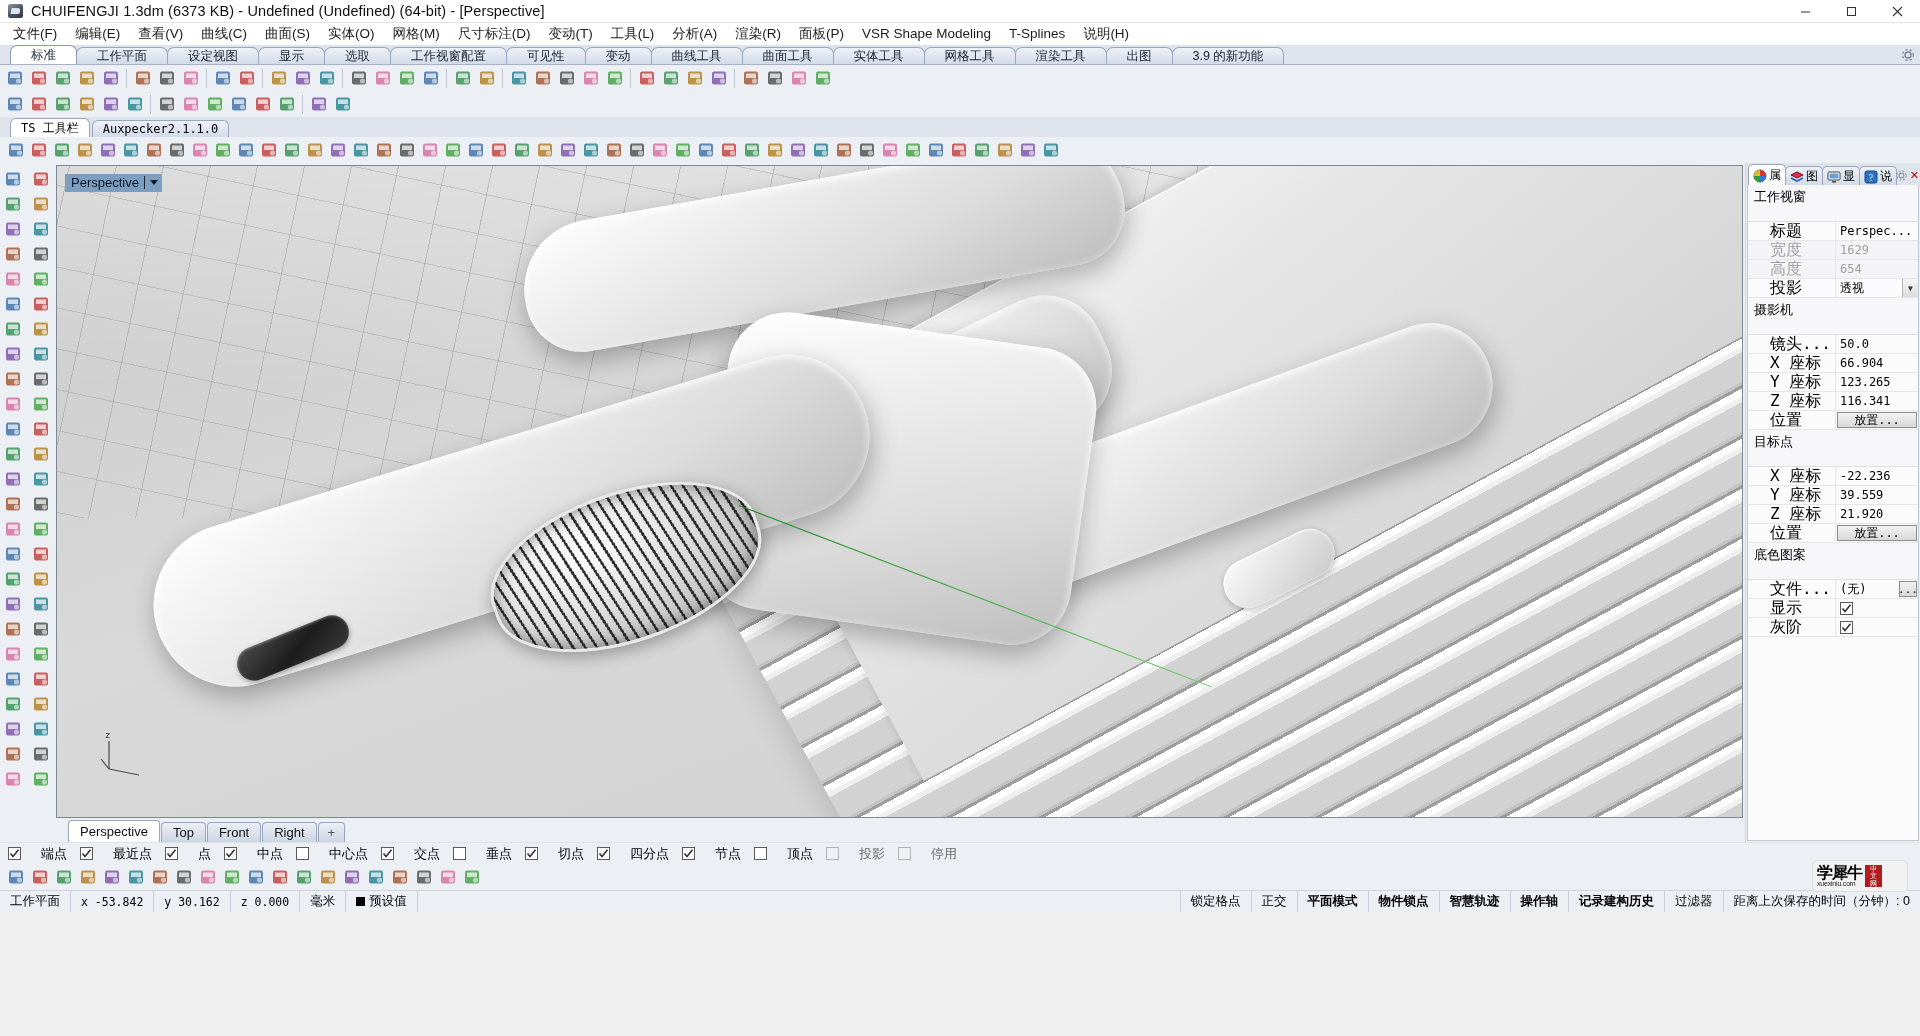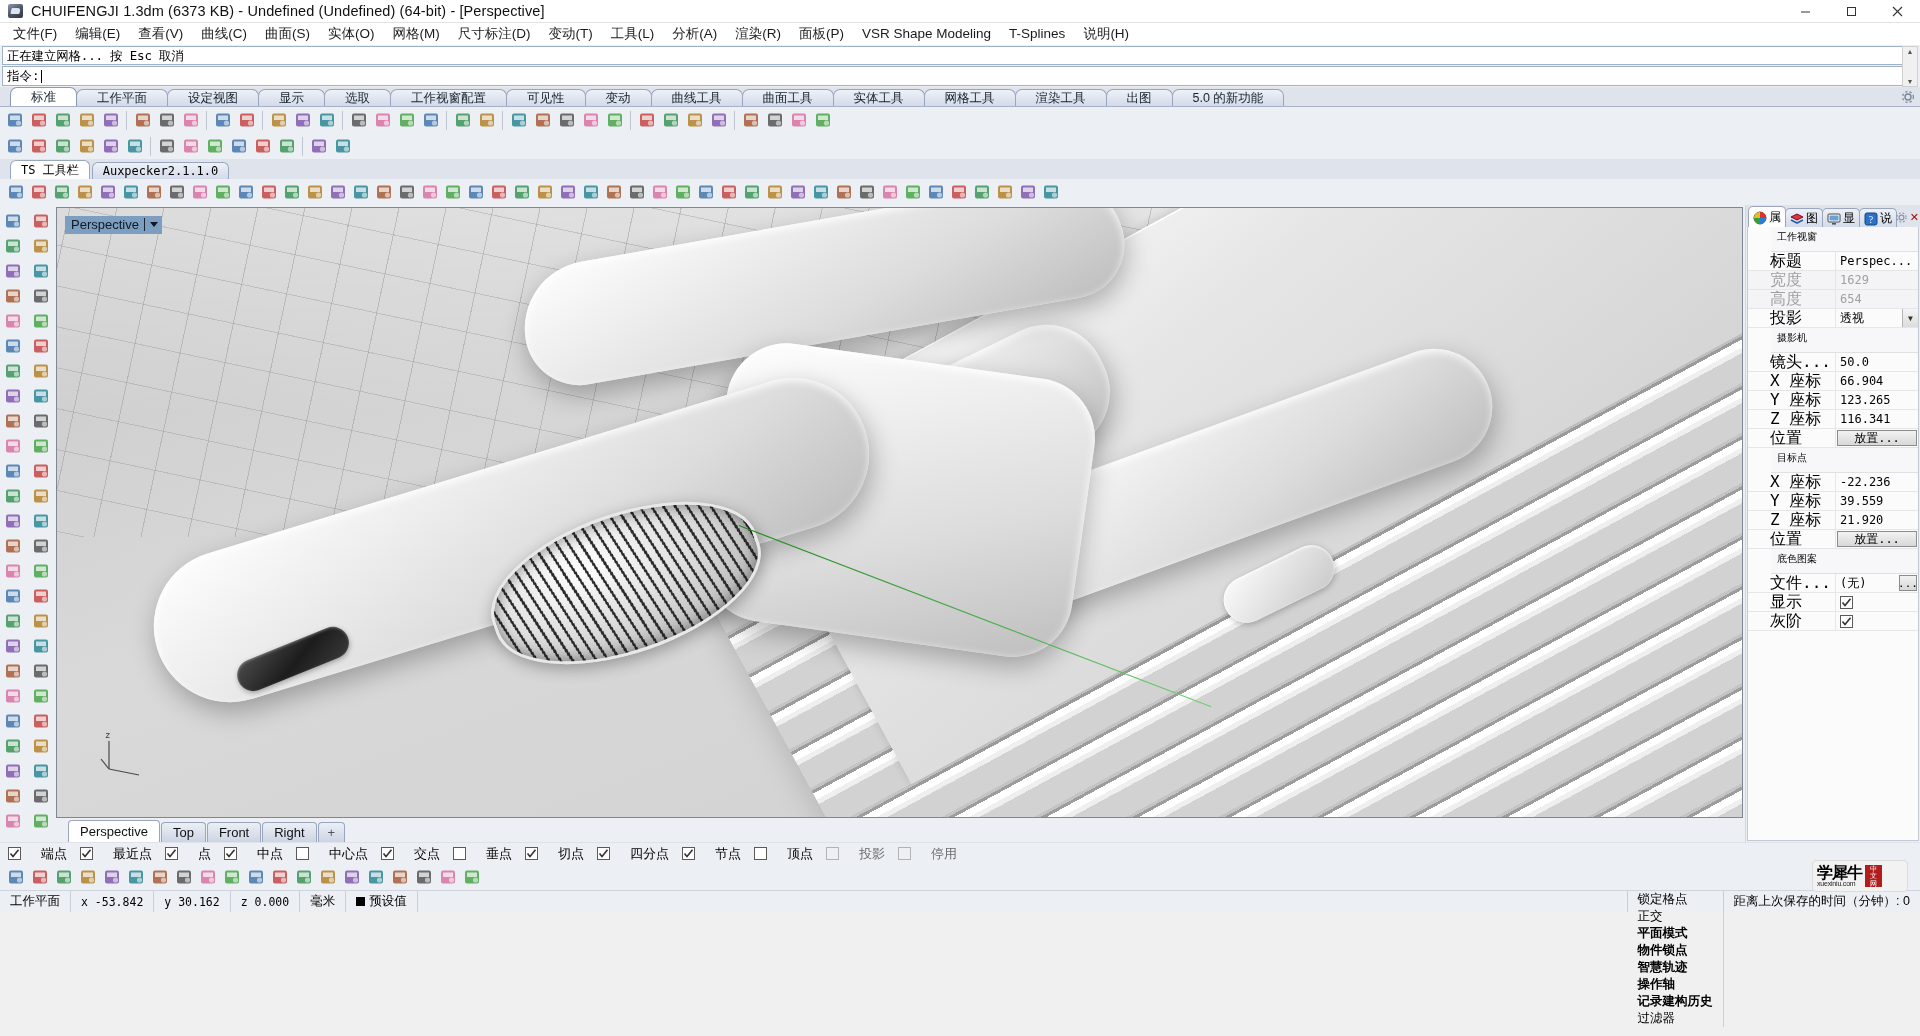--- a/index.html
+++ b/index.html
@@ -127,21 +127,21 @@
   .rp-tab {
     height:19px; display:flex; align-items:center; gap:2px; padding:0 4px; font-size:12px;
     background:linear-gradient(180deg,#eef1f7,#d3daea); border:1px solid #9aa6bd; border-bottom:0;
     border-radius:5px 5px 0 0; margin-right:-1px;
   }
   .rp-tab.active { background:#fff; height:21px; }
   .rp-tab .ic { width:14px; height:13px; }
   .rp-gear { position:absolute; right:12px; bottom:3px; width:13px; height:13px; }
   .rp-x { position:absolute; right:1px; bottom:3px; font-size:11px; color:#b00; }
   .rp-body { flex:1; background:#fbfbfb; border:1px solid #c3c8d2; border-top:0; margin:0 1px 1px 1px; overflow:hidden; position:relative; }
-  .rp-group { font-size:10px; padding:3px 0 7px 6px; background:#f7f7f9; border-bottom:1px solid #e0e0e4;margin-left:23px; }
+  .rp-group { font-size:13px; padding:3px 0 15px 6px; background:#f7f7f9; border-bottom:1px solid #e0e0e4; }
   .rp-row { display:flex; height:19px; border-bottom:1px solid #e6e6ea; align-items:stretch; font-size:12.5px; }
   .rp-row .k {
     width:88px; padding-left:22px; display:flex; align-items:center;
     border-right:1px solid #e6e6ea; font-family:"DejaVu Sans Mono", monospace; font-size:16px;
   }
   .rp-row .v { flex:1; display:flex; align-items:center; padding-left:4px; font-family:"DejaVu Sans Mono", monospace; font-size:12px; }
   .rp-row.dim .k, .rp-row.dim .v { color:#a0a0a0; background:#f4f4f6; }
   .rp-row .v.btn {
     margin:1px; background:linear-gradient(180deg,#f2f2f2,#d8d8d8); border:1px solid #8c8c8c;
     justify-content:center; padding:0;
@@ -306,48 +306,37 @@
       <div class="menu-item">变动(T)</div>
       <div class="menu-item">工具(L)</div>
       <div class="menu-item">分析(A)</div>
       <div class="menu-item">渲染(R)</div>
       <div class="menu-item">面板(P)</div>
       <div class="menu-item">VSR Shape Modeling</div>
       <div class="menu-item">T-Splines</div>
       <div class="menu-item">说明(H)</div>
     </div>
 
-  <div class="cmdarea">
-    <div class="cmd-hist">正在建立网格... 按 Esc 取消</div>
-    <div class="cmd-line">
-      <span>指令:</span>
-        <span class="caret"></span>
-    </div>
-    <div class="cmd-scroll">
-      <span>▲</span>
-      <span>▼</span>
-    </div>
-  </div>
 
   <div class="tabrow" id="tabrow">
     <div class="tab active">标准</div>
       <div class="tab">工作平面</div>
       <div class="tab">设定视图</div>
       <div class="tab">显示</div>
       <div class="tab">选取</div>
       <div class="tab">工作视窗配置</div>
       <div class="tab">可见性</div>
       <div class="tab">变动</div>
       <div class="tab">曲线工具</div>
       <div class="tab">曲面工具</div>
       <div class="tab">实体工具</div>
       <div class="tab">网格工具</div>
       <div class="tab">渲染工具</div>
       <div class="tab">出图</div>
-      <div class="tab">5.0 的新功能</div>
+      <div class="tab">3.9 的新功能</div>
       <svg class="tab-gear" viewBox="0 0 14 14">
       <circle cx="7" cy="7" r="3" fill="none" stroke="#7a8698" stroke-width="1.4"></circle>
       <circle cx="7" cy="7" r="5.4" fill="none" stroke="#7a8698" stroke-width="1.2" stroke-dasharray="2.2 2.2"></circle>
     </svg>
   </div>
 
   <div class="toolbar" id="tbrow1">
       <div class="tbtn">
         <svg width="18" height="18" viewBox="0 0 18 18">
           <rect x="2" y="2.5" width="14" height="13" rx="2" fill="#3a6ea5" opacity=".80"></rect>
@@ -1810,21 +1799,21 @@
     <div class="st">工作平面</div>
     <div class="st mono">x -53.842</div>
     <div class="st mono">y 30.162</div>
     <div class="st mono">z 0.000</div>
     <div class="st">毫米</div>
     <div class="st">
       <span class="swatch"></span>
       <span>预设值</span>
     </div>
     <div style="flex:1; border-right:1px solid #c9ced8;"></div>
-    <div id="stitems" style="display:flex;flex-direction:column;">
+    <div id="stitems" style="display:flex;">
         <div class="st">锁定格点</div>
         <div class="st">正交</div>
         <div class="st bold">平面模式</div>
         <div class="st bold">物件锁点</div>
         <div class="st bold">智慧轨迹</div>
         <div class="st bold">操作轴</div>
         <div class="st bold">记录建构历史</div>
         <div class="st">过滤器</div>
       </div>
     <div class="st noborder">距离上次保存的时间（分钟）: 0</div>

